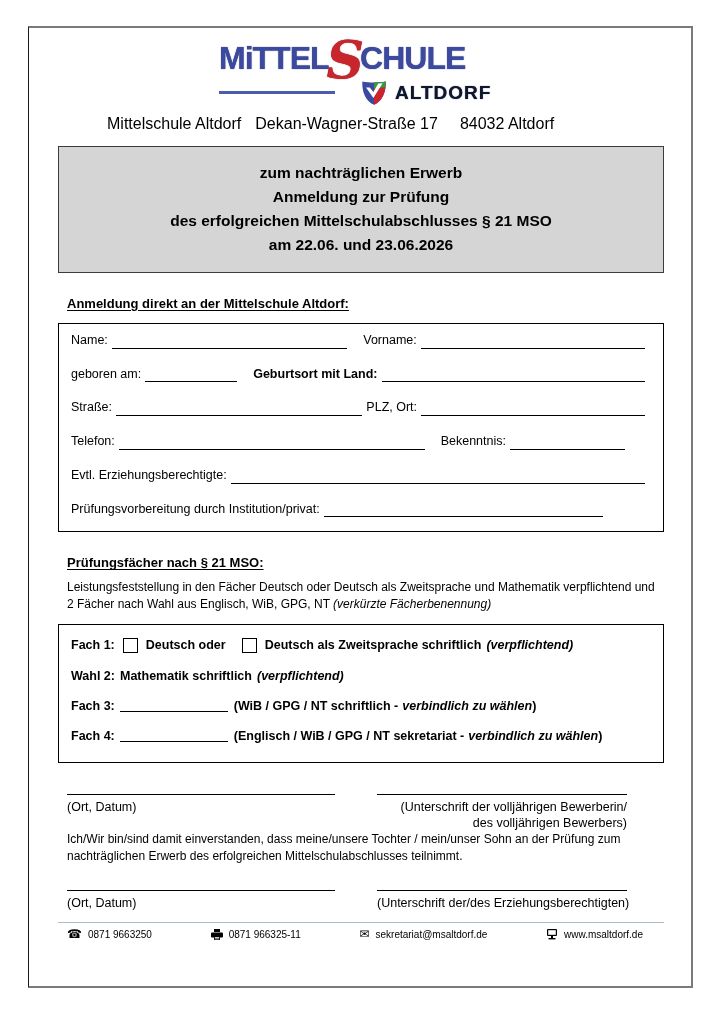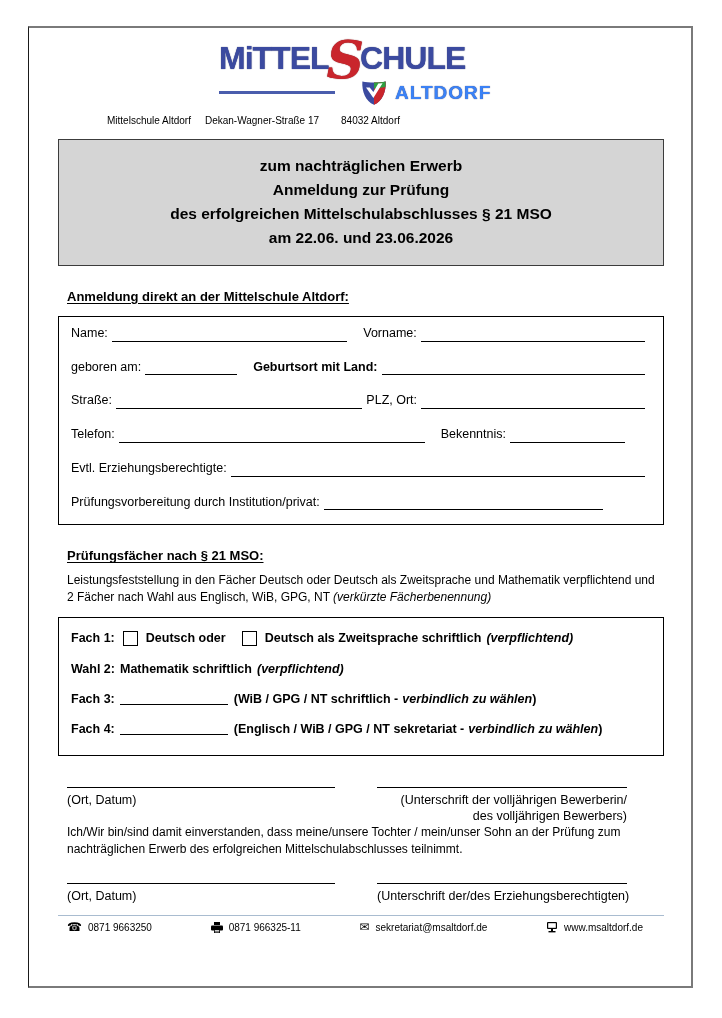--- a/index.html
+++ b/index.html
@@ -24,26 +24,26 @@
   }
   .logo-s {
     font-family: "DejaVu Serif", serif; font-style: italic; font-weight: bold;
     color: #c9252c; font-size: 52px; line-height: 0; position: relative; top: 9px;
     margin: 0 -3px 0 -2px; text-shadow: 0 0 1px #6e1114; display: inline-block;
   }
   .logo-bottom { display: flex; align-items: center; margin-top: 2px; height: 28px; }
   .logo-underline { width: 116px; height: 3px; background: #4a5dad; }
   .logo-shield { margin-left: 24px; margin-right: 6px; }
   .logo-altdorf {
-    font-weight: bold; font-size: 19px; letter-spacing: 1px; color: #3b82f6;
+    font-weight: bold; font-size: 19px; letter-spacing: 1px; color: #0f172a;
     text-shadow: 0 0 1px #20295e;
   }
 
   
-  .address { display: flex; align-items: center; font-size: 10px; margin-top: 8px; white-space: nowrap; padding-left: 40px; }
+  .address { display: flex; align-items: center; font-size: 16px; margin-top: 8px; white-space: nowrap; padding-left: 40px; }
   .address .a1 { margin-right: 14px; }
   .address .a2 { margin-right: 22px; }
   .address .a3 { margin-right: 26px; }
   .address .a4 { font-weight: 600; letter-spacing: 0.7px; }
 
   
   .bleed { margin-left: -9px; margin-right: -7px; }
   .title-box {
     margin-top: 13px; background: #d5d5d5; border: 1px solid #3c3c3c;
     text-align: center; padding: 14px 6px 15px; font-weight: bold;

